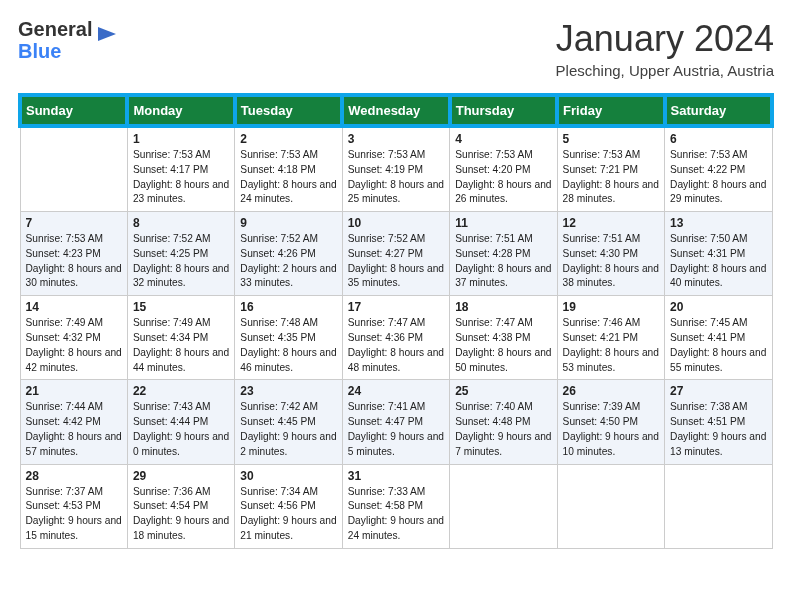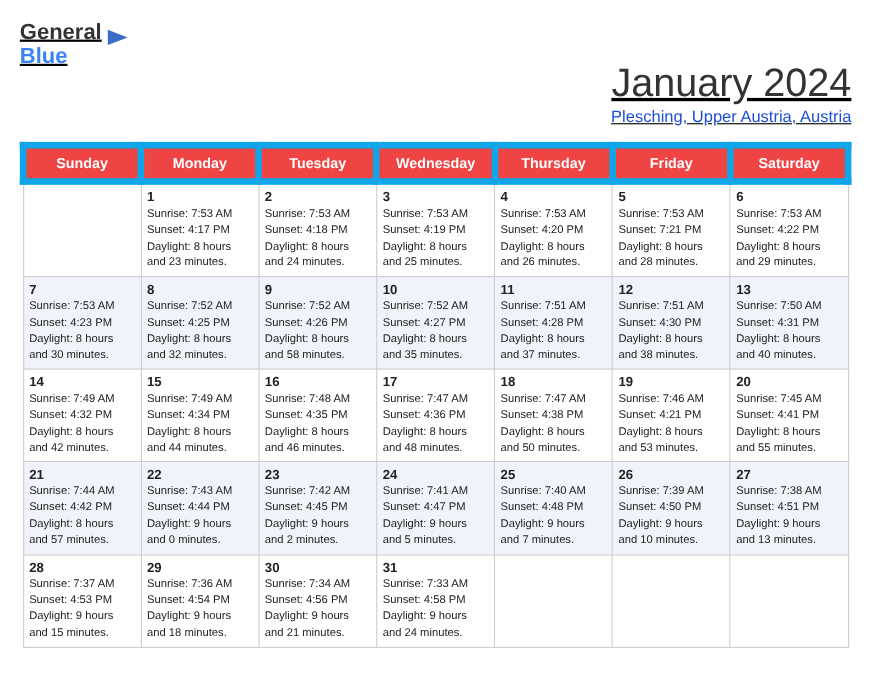--- a/index.html
+++ b/index.html
@@ -11,58 +11,56 @@
     }
     .page {
       width: 792px;
       padding: 18px 18px 10px 18px;
     }
     .header {
       display: flex;
       justify-content: space-between;
       align-items: flex-start;
       margin-bottom: 14px;
-      text-decoration: underline;
     }
     .logo {
       display: flex;
       align-items: center;
     }
     .logo-text {
       font-size: 20px;
       font-weight: bold;
       line-height: 1.1;
     }
     .logo-text .general { color: #333; }
     .logo-text .blue { color: #3b82f6; }
     .title-section { text-align: right; }
     .month-title {
       font-size: 36px;
       font-weight: 300;
       color: #333;
-      margin-top: 36px;
     }
     .subtitle {
       font-size: 15px;
-      color: #1d4ed8;
+      color: #404040;
       margin-top: 2px;
     }
     table {
       width: 100%;
       border-collapse: collapse;
       table-layout: fixed;
     }
     thead tr th {
-      background-color: #ef4444;
+      background-color: #15803d;
       color: #fff;
       font-size: 13px;
       font-weight: 600;
       padding: 6px 4px;
-      text-align: center;
-      border: 6px solid #0ea5e9;
+      text-align: left;
+      border: 4px solid #0ea5e9;
     }
     tbody tr td {
       border: 1px solid #ccc;
       vertical-align: top;
       padding: 4px 5px;
       font-size: 10.2px;
       color: #222;
       height: 82px;
     }
     tbody tr:nth-child(even) td {
@@ -153,21 +151,21 @@
           <td>
             <span class="day-num">7</span>
             <div class="cell-content"><span>Sunrise: 7:53 AM</span><br><span>Sunset: 4:23 PM</span><br><span>Daylight: 8 hours and 30 minutes.</span></div>
           </td>
           <td>
             <span class="day-num">8</span>
             <div class="cell-content"><span>Sunrise: 7:52 AM</span><br><span>Sunset: 4:25 PM</span><br><span>Daylight: 8 hours and 32 minutes.</span></div>
           </td>
           <td>
             <span class="day-num">9</span>
-            <div class="cell-content"><span>Sunrise: 7:52 AM</span><br><span>Sunset: 4:26 PM</span><br><span>Daylight: 8 hours and 58 minutes.</span></div>
+            <div class="cell-content"><span>Sunrise: 7:52 AM</span><br><span>Sunset: 4:26 PM</span><br><span>Daylight: 2 hours and 33 minutes.</span></div>
           </td>
           <td>
             <span class="day-num">10</span>
             <div class="cell-content"><span>Sunrise: 7:52 AM</span><br><span>Sunset: 4:27 PM</span><br><span>Daylight: 8 hours and 35 minutes.</span></div>
           </td>
           <td>
             <span class="day-num">11</span>
             <div class="cell-content"><span>Sunrise: 7:51 AM</span><br><span>Sunset: 4:28 PM</span><br><span>Daylight: 8 hours and 37 minutes.</span></div>
           </td>
           <td>

